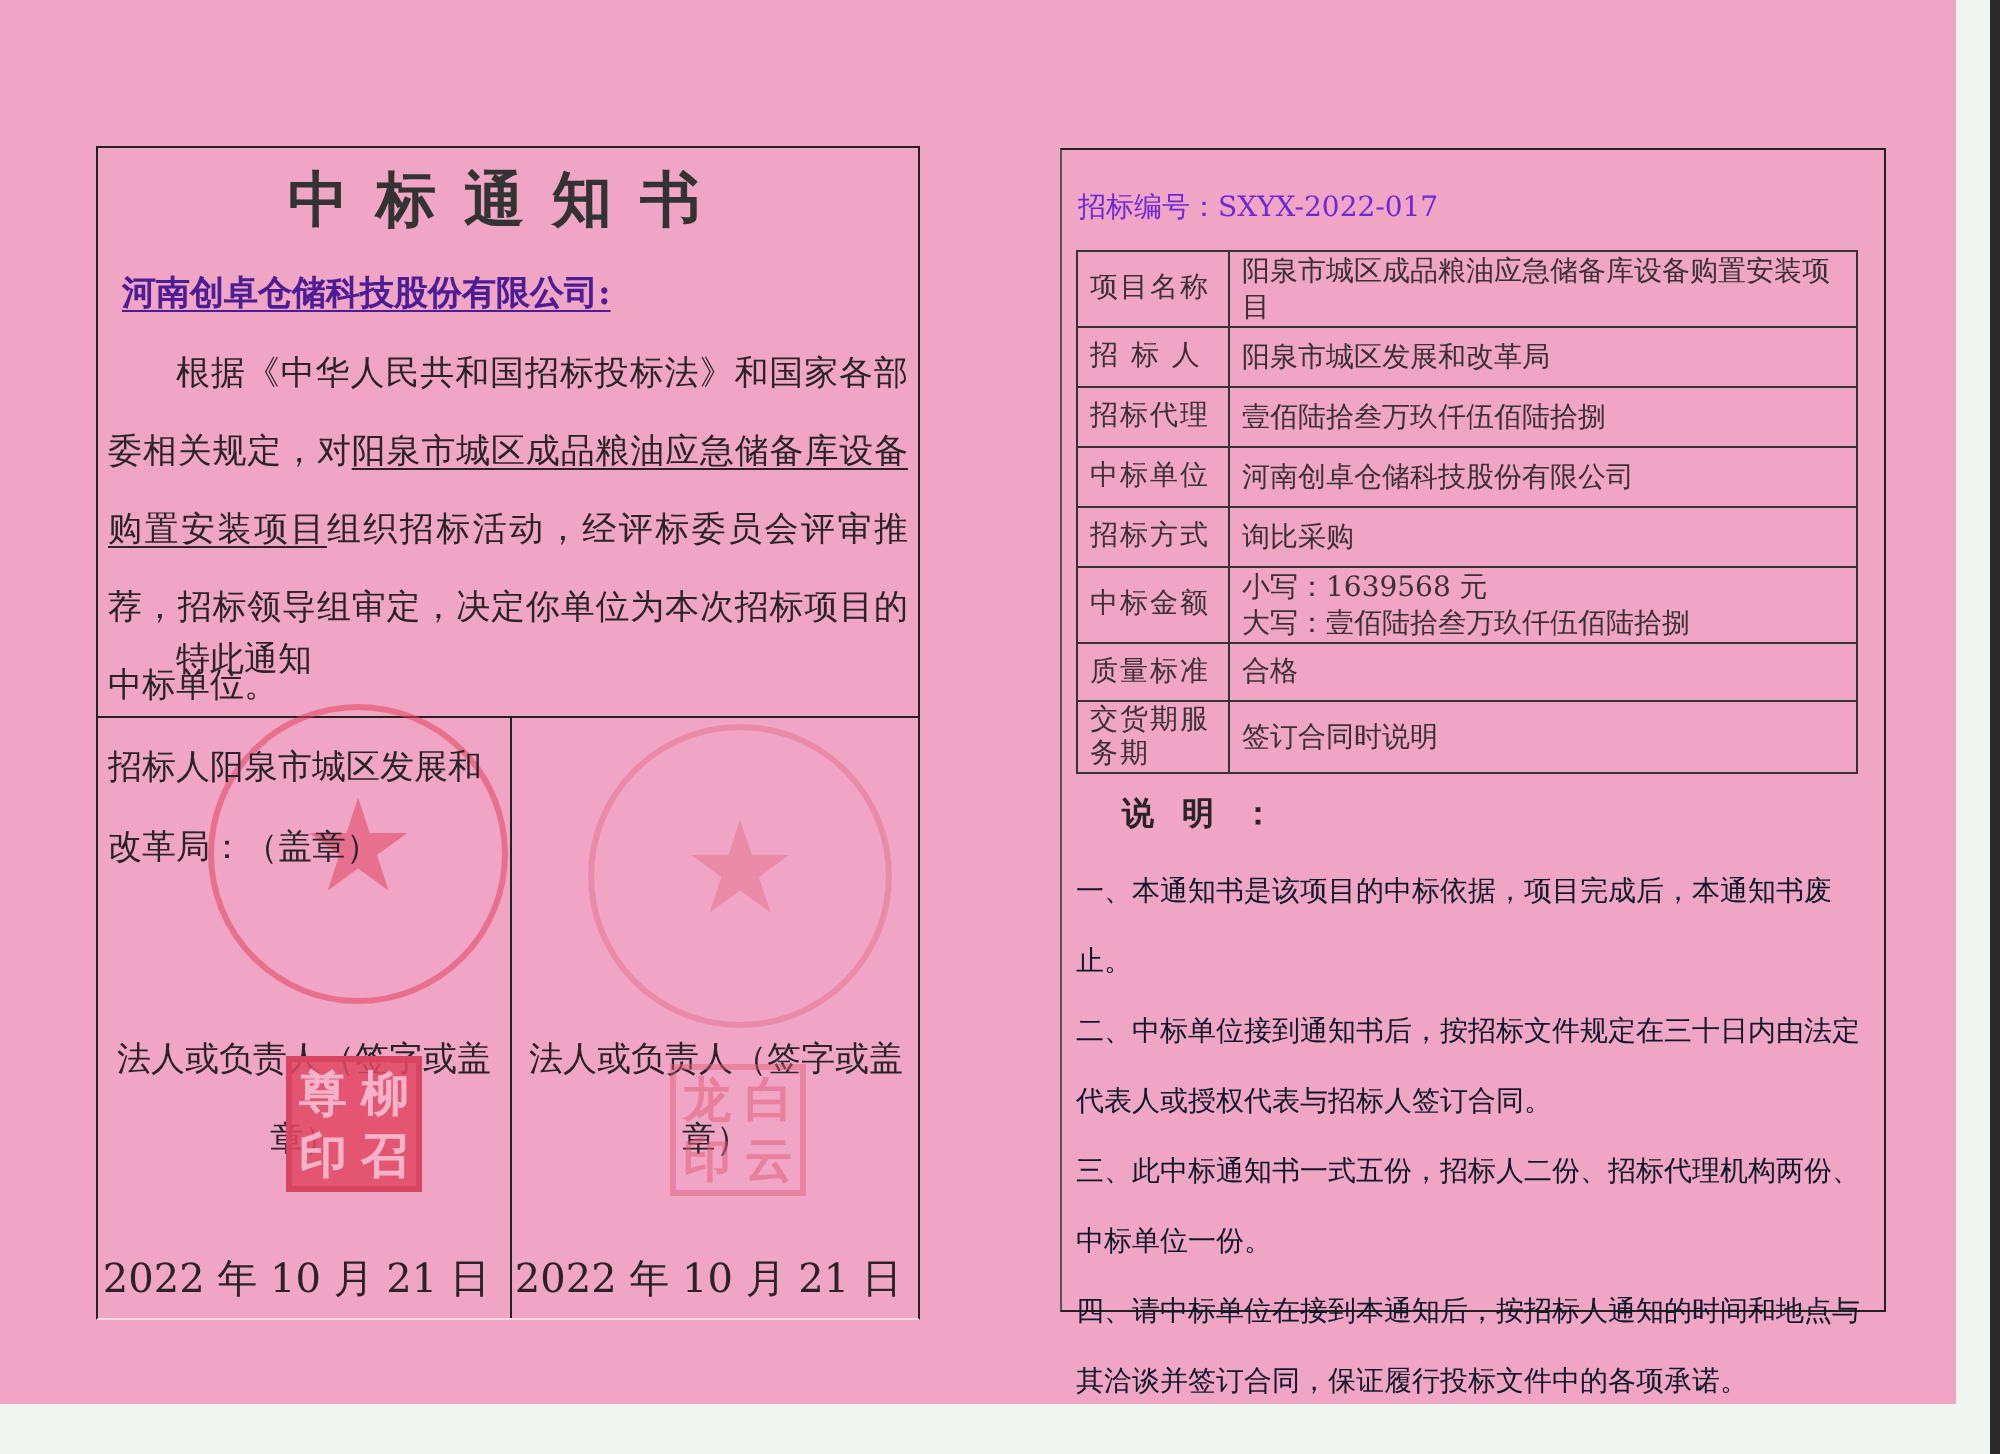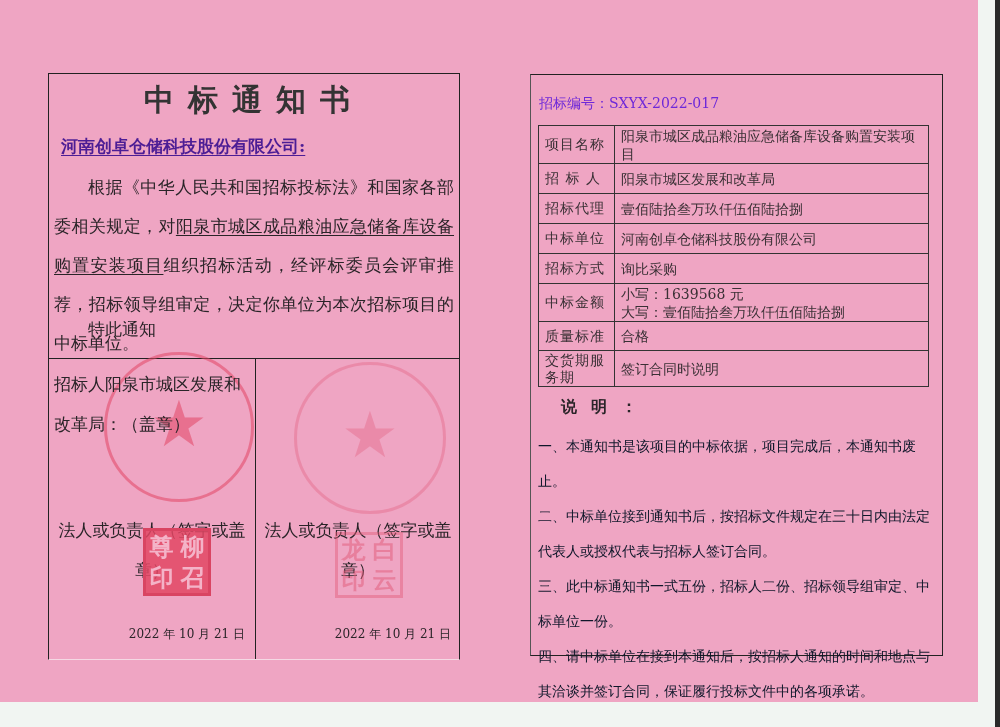--- a/index.html
+++ b/index.html
@@ -36,21 +36,21 @@
   .body-text .indent { padding-left: 34px; }
   .body-text .ul { text-decoration: underline; text-underline-offset: 3px; }
   .notice-closing { position: absolute; left: 39px; top: 244px; font-size: 17px; }
   .h-divider { position: absolute; left: 0; right: 0; top: 284px; border-top: 1px solid #222; }
   .v-divider { position: absolute; left: 206px; top: 284px; bottom: 0; border-left: 1px solid #222; }
   .sign-cell { position: absolute; font-size: 17px; line-height: 40px; }
   .sign-cell.l { left: 5px; width: 196px; }
   .sign-cell.r { left: 211px; width: 196px; }
   .sign-top { top: 290px; }
   .sign-mid { top: 436px; text-align: center; }
-  .date { position: absolute; top: 552px; font-size: 12px; }
+  .date { position: absolute; top: 552px; font-size: 20px; }
   .date.l { right: 214px; }
   .date.r { right: 8px; }
 
   
   .stamp-round {
     position: absolute; border-radius: 50%; border: 3px solid rgba(226,70,100,0.55);
     box-sizing: border-box;
   }
   .stamp-round .star {
     position: absolute; left: 50%; top: 48%; transform: translate(-50%,-50%);
@@ -169,18 +169,18 @@
         <td class="k">交货期服务期</td>
         <td class="v">签订合同时说明</td>
       </tr>
     </tbody>
       </table>
 
     <div class="notes-title">说明：</div>
     <div class="notes">
       <p>一、本通知书是该项目的中标依据，项目完成后，本通知书废止。</p>
       <p>二、中标单位接到通知书后，按招标文件规定在三十日内由法定代表人或授权代表与招标人签订合同。</p>
-      <p>三、此中标通知书一式五份，招标人二份、招标领导组审定、中标单位一份。</p>
+      <p>三、此中标通知书一式五份，招标人二份、招标代理机构两份、中标单位一份。</p>
       <p>四、请中标单位在接到本通知后，按招标人通知的时间和地点与其洽谈并签订合同，保证履行投标文件中的各项承诺。</p>
     </div>
   </div>
 </div>
 <div class="edge-dark"></div>
 
 </body></html>

